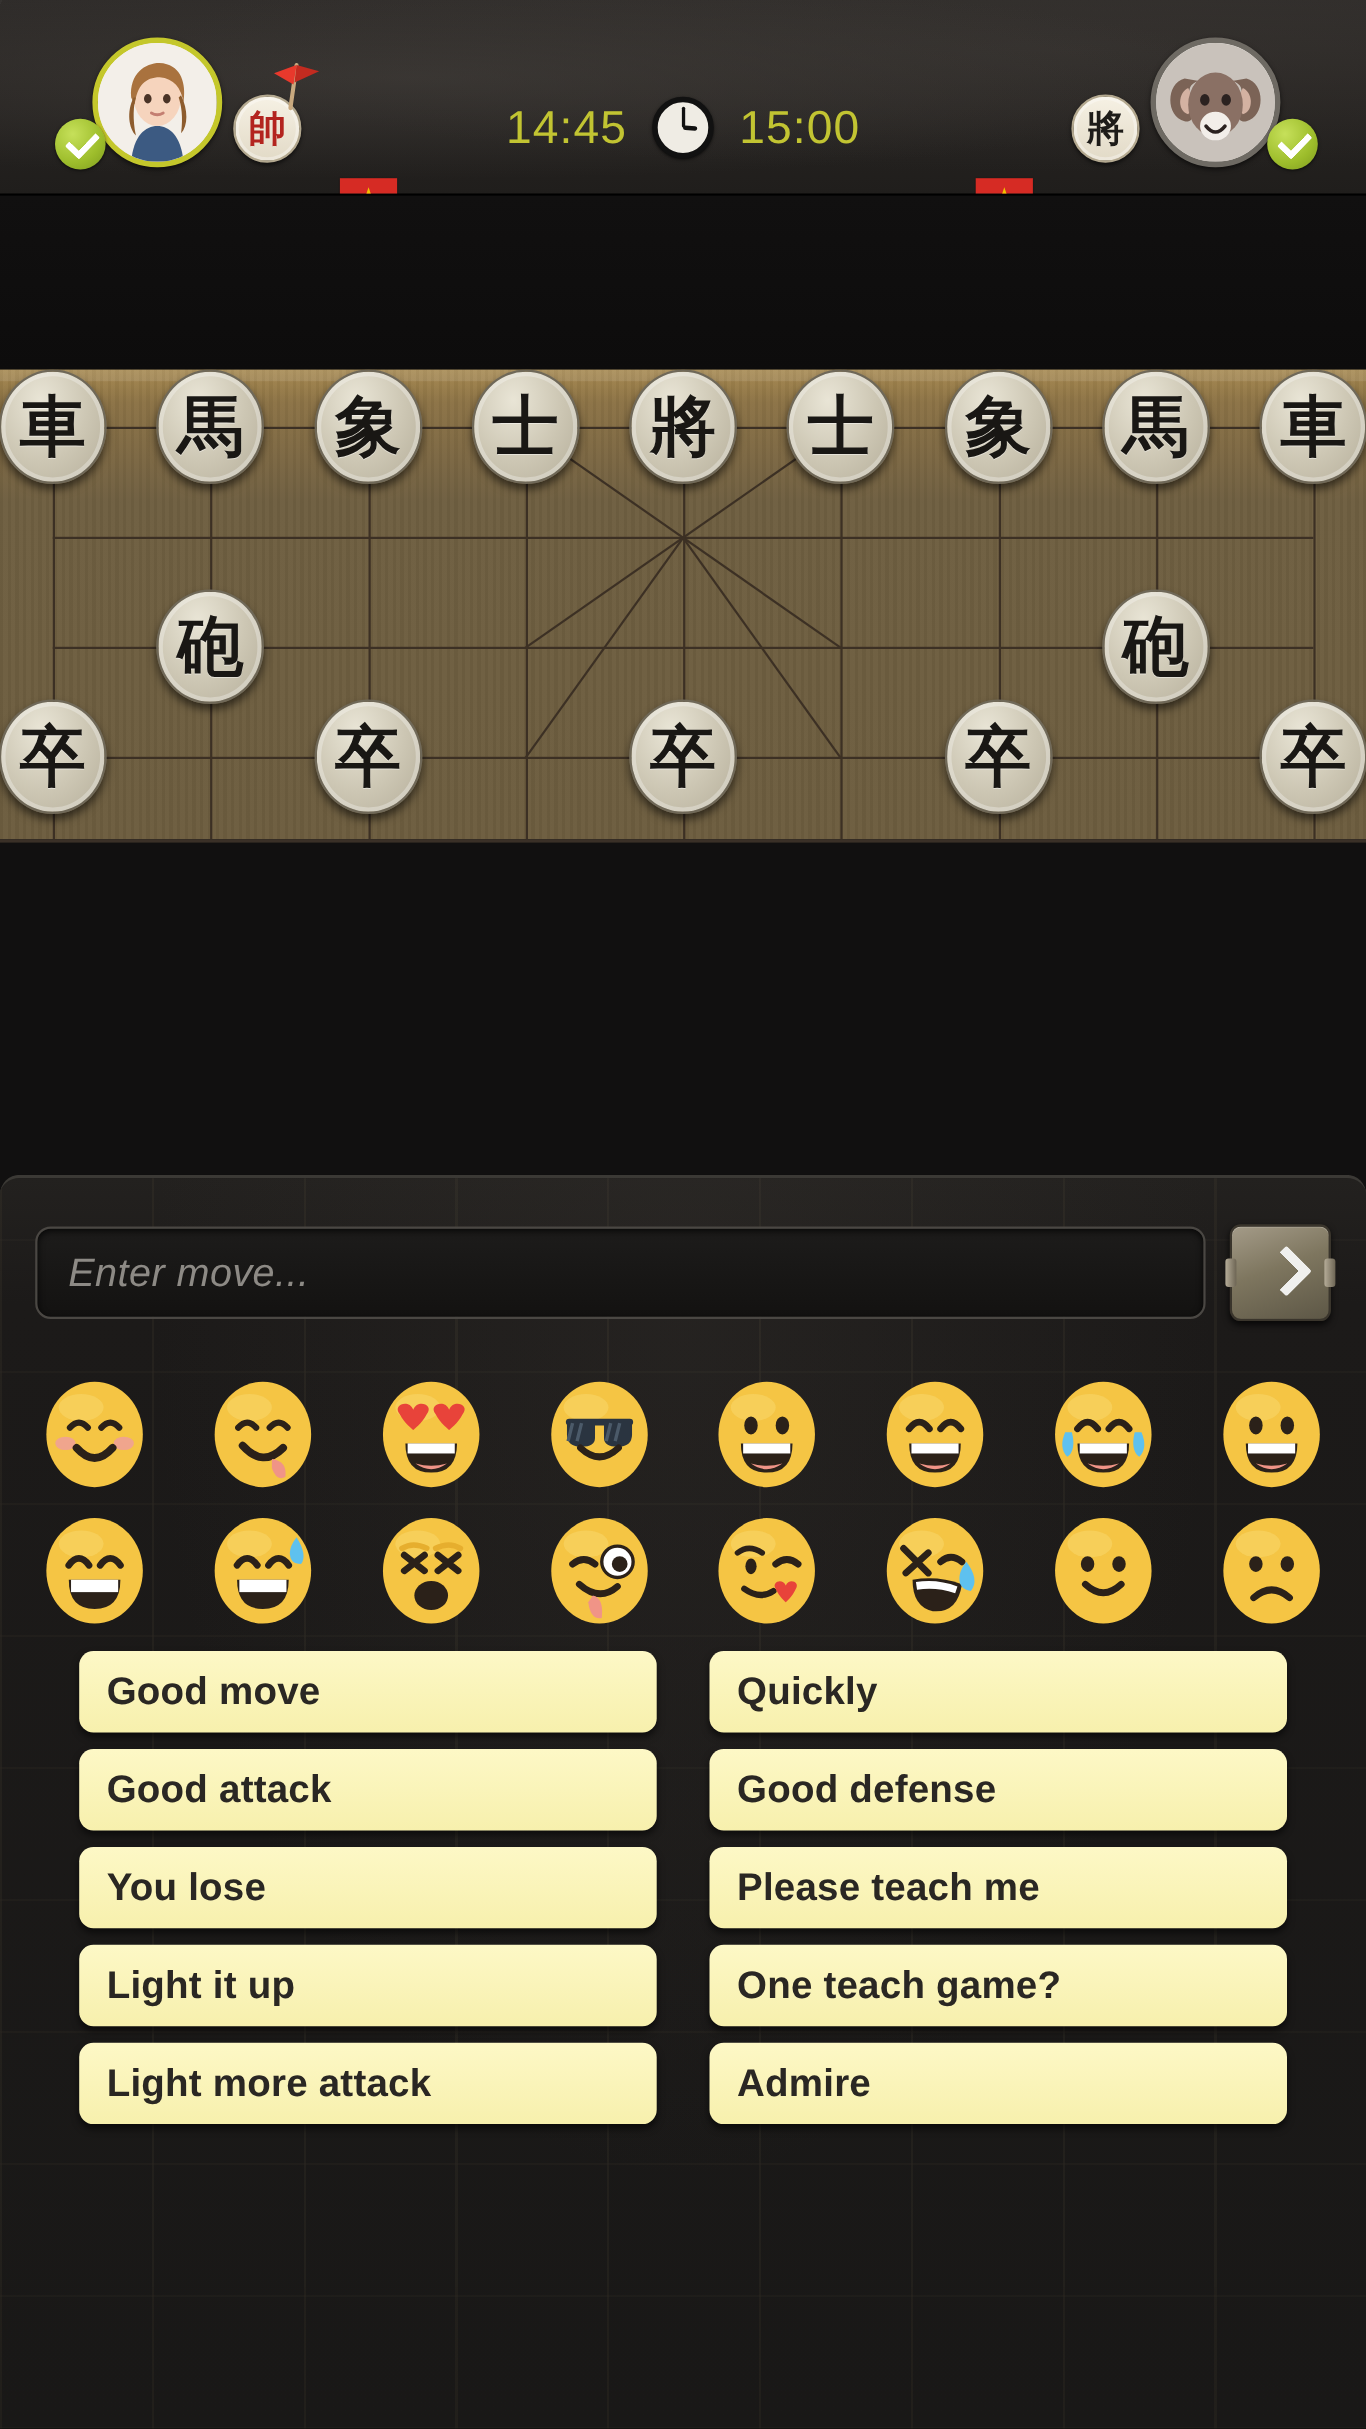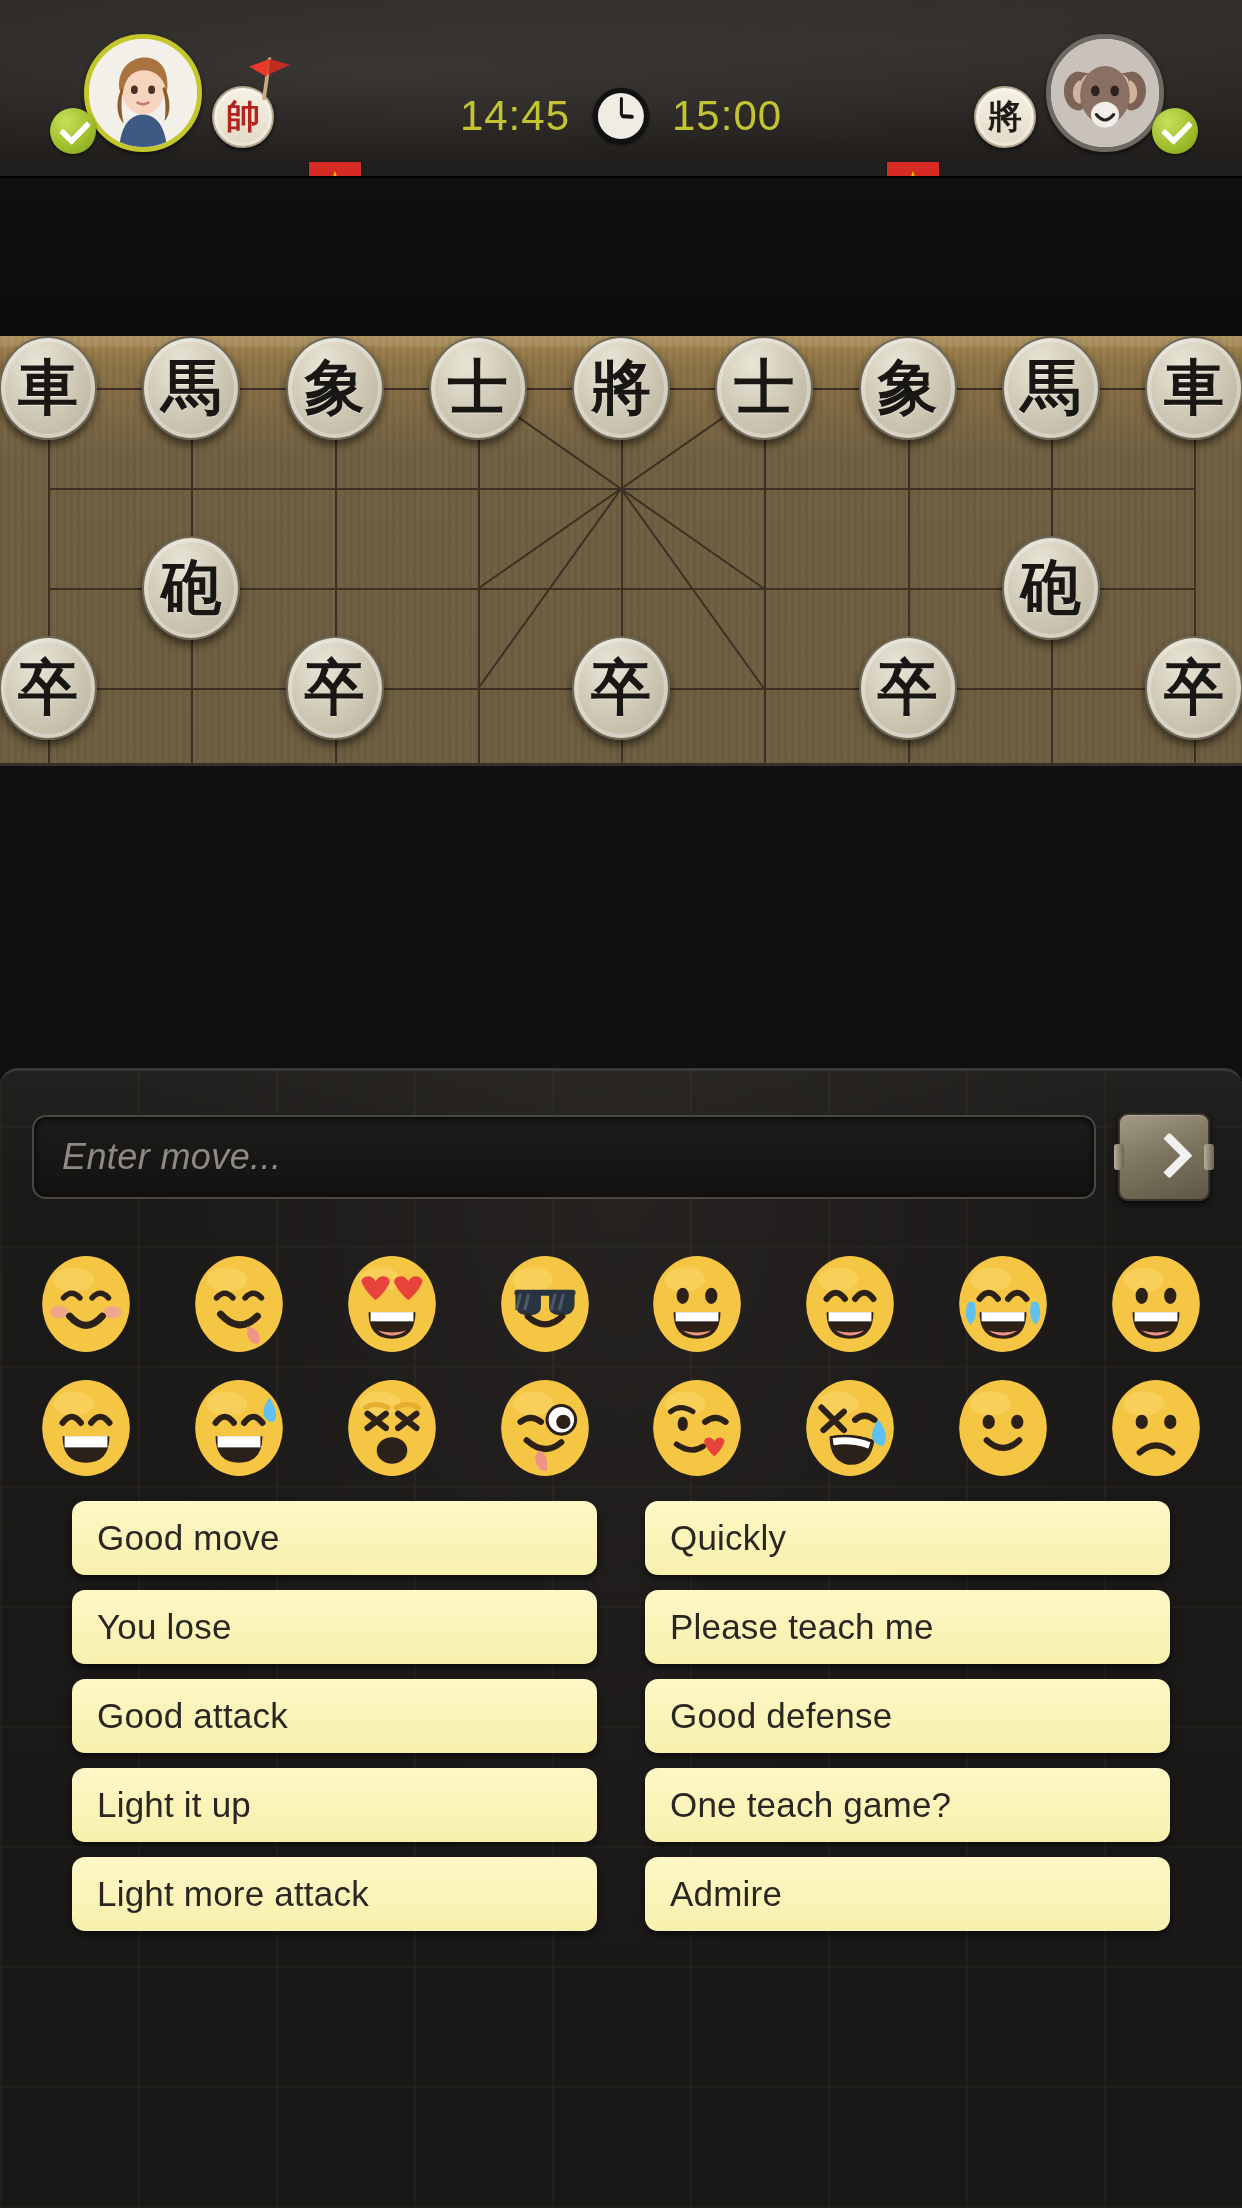--- a/index.html
+++ b/index.html
@@ -197,20 +197,21 @@
   .emoji-cell {
     width:120px; height:116px;
     display:flex; align-items:center; justify-content:center;
   }
   .emoji-cell svg { display:block; width:102px; height:102px; }
 
   .quick-grid {
     position:absolute; left:0; top:430px; width:1242px;
     display:flex; flex-direction:column; gap:15px;
     padding:0 72px;
+    font-weight:bold;
   }
   .quick-row { display:flex; gap:48px; }
   .quick-btn {
     flex:1; height:74px; border-radius:13px;
     background:linear-gradient(180deg,#fdf8c6 0%,#f7f0ad 100%);
     box-shadow:0 4px 7px rgba(0,0,0,.55);
     display:flex; align-items:center;
     padding-left:25px;
     color:#2a2723; font-size:35px; letter-spacing:.2px;
   }
@@ -518,26 +519,26 @@
           </div>
         </div>
       </div>
 
     <div class="quick-grid" id="quick-grid">
         <div class="quick-row">
           <div class="quick-btn">Good move</div>
           <div class="quick-btn">Quickly</div>
         </div>
         <div class="quick-row">
+          <div class="quick-btn">Good attack</div>
+          <div class="quick-btn">Good defense</div>
+        </div>
+        <div class="quick-row">
           <div class="quick-btn">You lose</div>
           <div class="quick-btn">Please teach me</div>
-        </div>
-        <div class="quick-row">
-          <div class="quick-btn">Good attack</div>
-          <div class="quick-btn">Good defense</div>
         </div>
         <div class="quick-row">
           <div class="quick-btn">Light it up</div>
           <div class="quick-btn">One teach game?</div>
         </div>
         <div class="quick-row">
           <div class="quick-btn">Light more attack</div>
           <div class="quick-btn">Admire</div>
         </div>
       </div>

